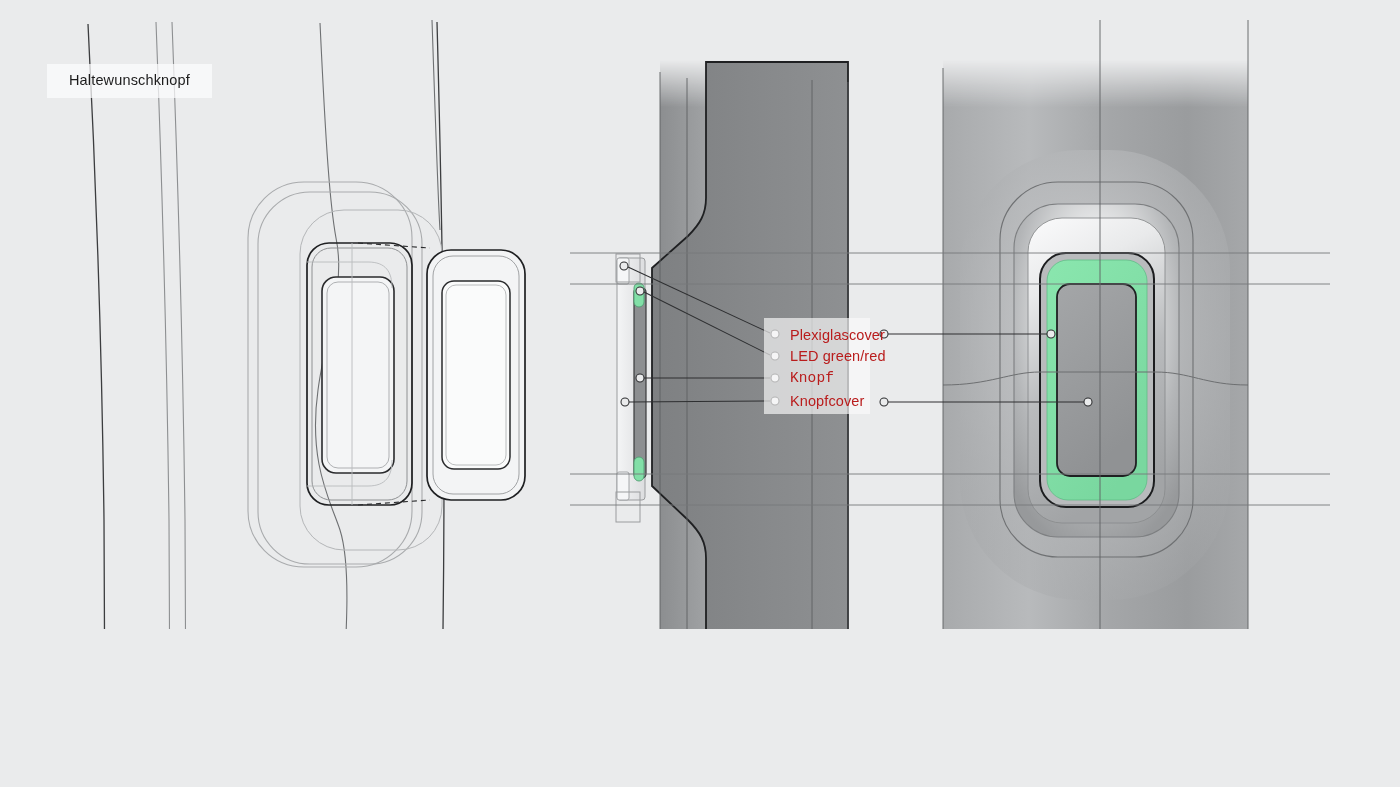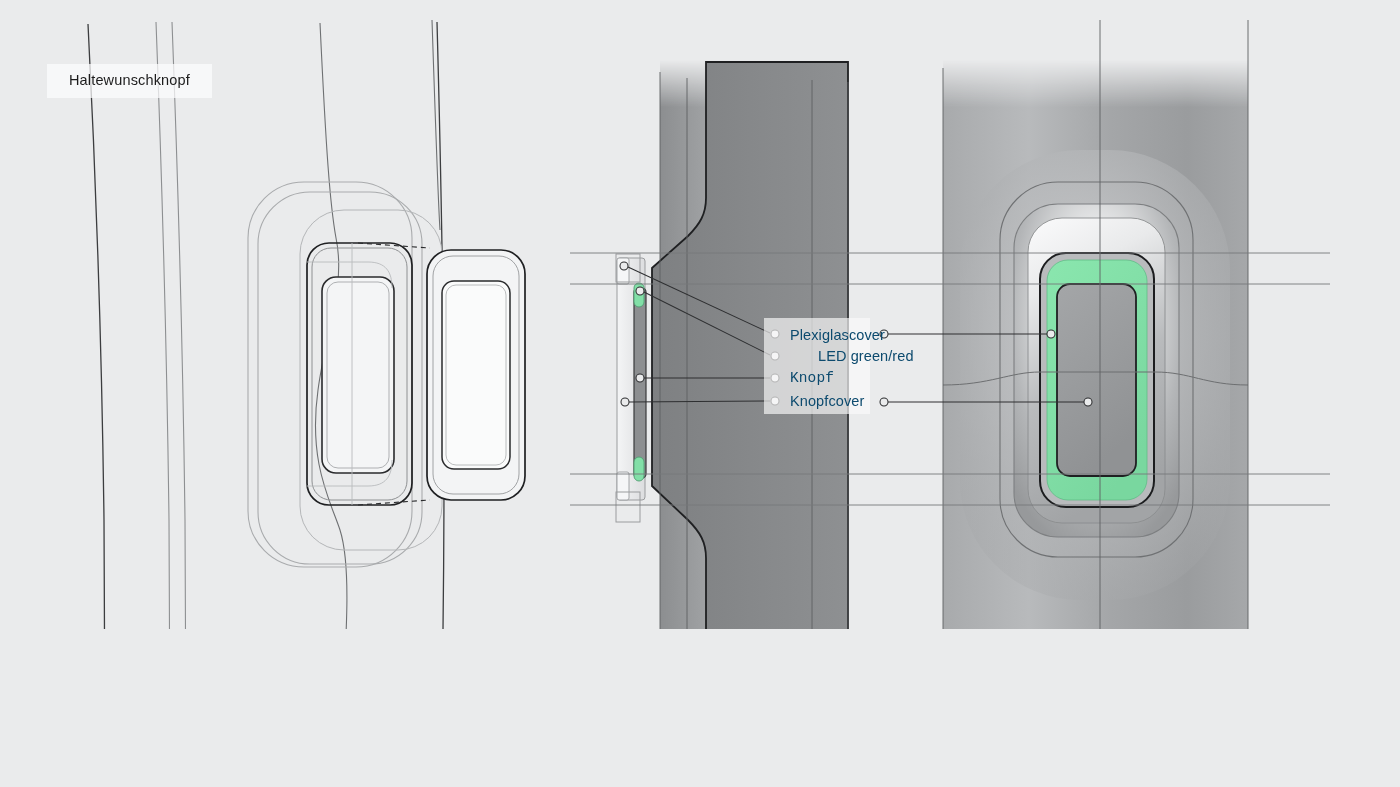--- a/index.html
+++ b/index.html
@@ -43,27 +43,27 @@
     left: 764px;
     top: 318px;
     width: 106px;
     height: 96px;
     background: rgba(250,250,251,0.66);
   }
   .callout-text {
     position: absolute;
     left: 790px;
     font-size: 14.5px;
-    color: #0c4a6e;
+    color: #b91c1c;
     line-height: 1;
     white-space: nowrap;
     letter-spacing: 0.1px;
   }
   #ct0 { top: 328px; }
-  #ct1 { top: 349px; margin-left: 28px; }
+  #ct1 { top: 349px; }
   #ct2 { top: 371px; font-family: Liberation Mono, monospace; }
   #ct3 { top: 394px; text-align: right; }
   #signature {
     position: absolute;
     left: 1248px;
     top: 655px;
     width: 120px;
     height: 52px;
   }
 </style>

